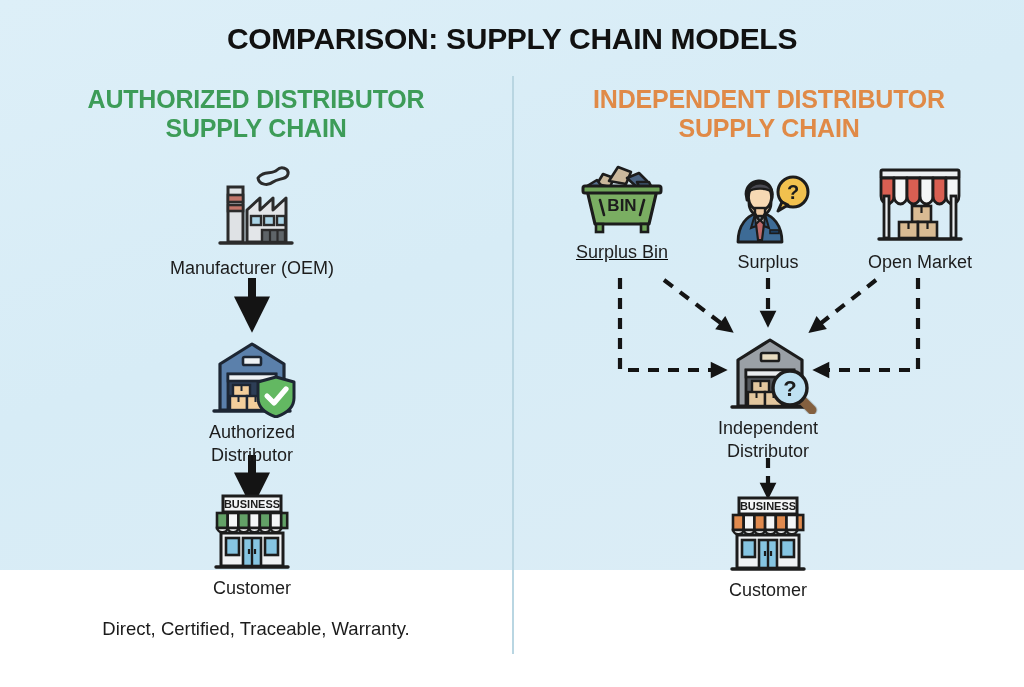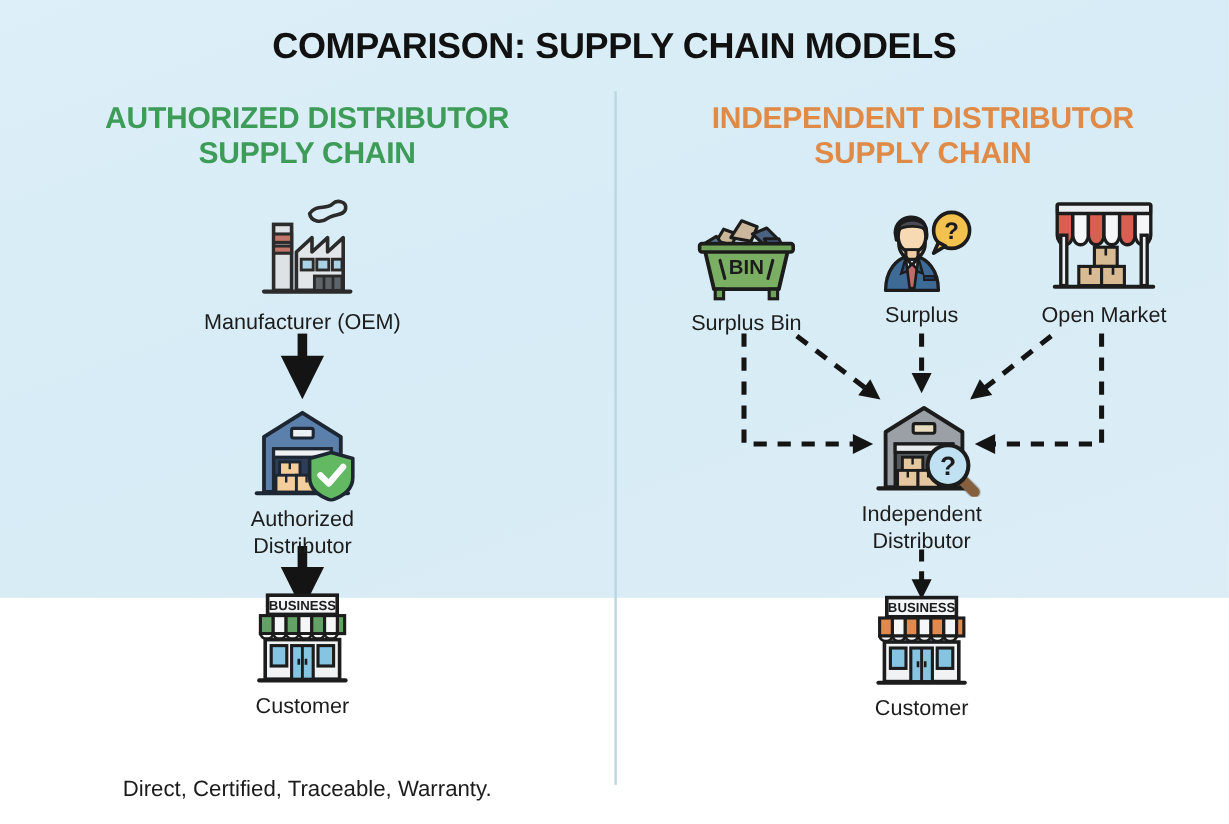--- a/index.html
+++ b/index.html
@@ -4,21 +4,21 @@
 <title>Comparison: Supply Chain Models</title>
 <style>
   * { box-sizing: border-box; margin: 0; padding: 0; }
   html, body {
     width: 1024px; height: 687px;
     overflow: hidden;
     font-family: "Liberation Sans", sans-serif;
   }
   #canvas {
     position: relative;
-    width: 1024px; height: 498px;
+    width: 1024px; height: 570px;
     background: #d9edf7;
     background-image: linear-gradient(160deg, #ddeff8 0%, #d7ecf6 45%, #dcedf6 100%);
   }
   
   #title {
     position: absolute; top: 22px; left: 0; width: 1024px;
     text-align: center;
     font-size: 30px; font-weight: bold;
     letter-spacing: -0.3px;
     color: #111111;
@@ -45,21 +45,21 @@
   .node { position: absolute; text-align: center; }
   .node-label {
     font-size: 18px; font-weight: 400; color: #1c1c1c;
     line-height: 1.26; white-space: pre-line; margin-top: 3px;
   }
   .icon-wrap { display: block; margin: 0 auto; }
   
   .caption {
     position: absolute; text-align: center;
     font-size: 18.5px; font-weight: 500; color: #1b1b1b;
-    line-height: 1.30; white-space: pre-line; margin-top: 28px;
+    line-height: 1.30; white-space: pre-line;
   }
   #caption-left  { top: 617px; left: 14px;  width: 484px; }
   #caption-right { top: 617px; left: 527px; width: 484px; }
   
   #connectors {
     position: absolute; left: 0; top: 0;
     width: 1024px; height: 687px;
     pointer-events: none;
   }
   
@@ -205,21 +205,21 @@
       <rect x="36" y="46" width="18" height="28" fill="#86c5e2" stroke="#1c1c1c" stroke-width="2.6"></rect>
       <line x1="45" y1="46" x2="45" y2="74" stroke="#1c1c1c" stroke-width="2.4"></line>
       <line x1="42" y1="57" x2="42" y2="62" stroke="#1c1c1c" stroke-width="2.2"></line>
       <line x1="48" y1="57" x2="48" y2="62" stroke="#1c1c1c" stroke-width="2.2"></line>
 
       <line x1="9" y1="75" x2="81" y2="75" stroke="#1c1c1c" stroke-width="3.4" stroke-linecap="round"></line>
     </svg>
     <div class="node-label">Customer</div>
   </div>
 
-  <div class="node" style="left:542px; top:171px; width:160px;">
+  <div class="node" style="left:542px; top:154px; width:160px;text-decoration:underline;">
     <svg class="icon-wrap" width="98" height="84" viewBox="0 0 98 84">
 
       <g stroke="#1c1c1c" stroke-width="2.6" stroke-linejoin="round">
         <path d="M24,30 l6,-10 l11,4 l-4,9 z" fill="#c9b79a"></path>
         <path d="M36,27 l9,-14 l13,5 l-5,12 z" fill="#cbb89c"></path>
         <path d="M54,24 l12,-5 l8,8 l-7,9 z" fill="#4a6280"></path>
         <path d="M14,32 l10,-6 l6,8 l-8,6 z" fill="#56718f"></path>
         <path d="M64,28 l12,0 l4,8 l-11,3 z" fill="#3f5874"></path>
       </g>
 

